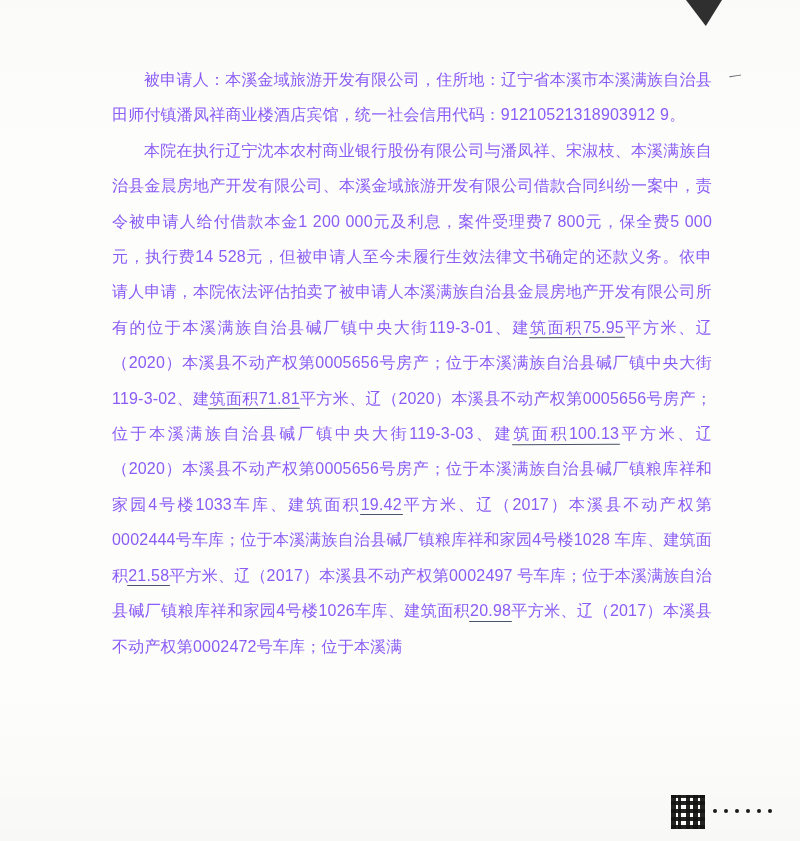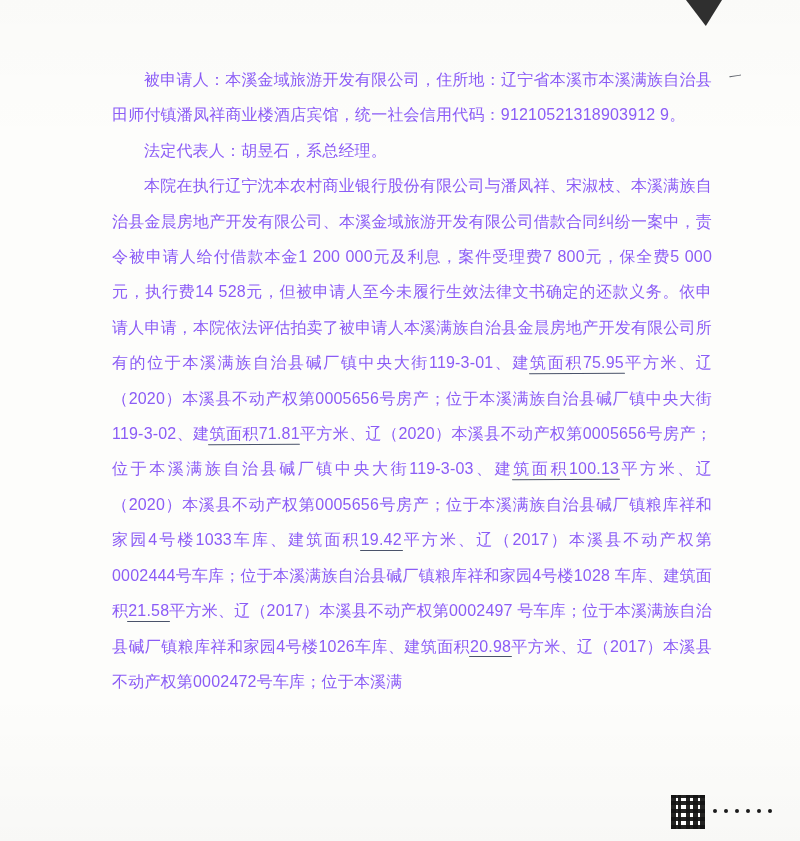--- a/index.html
+++ b/index.html
@@ -129,21 +129,20 @@
 <body>
 
 <div id="page">
 
   <div class="corner-artifact"></div>
 
   <div class="stray-mark">一</div>
 
   <div class="doc-body">
     <p class="para"><span>被申请人：本溪金域旅游开发有限公司，住所地：辽宁省本溪市本溪满族自治县田师付镇潘凤祥商业楼酒店宾馆，统一社会信用代码：91210521318903912 9。</span></p>
-    <p class="para"><span>法定代表人：胡昱石，系总经理。</span></p>
     <p class="para"><span>本院在执行辽宁沈本农村商业银行股份有限公司与潘凤祥、宋淑枝、本溪满族自治县金晨房地产开发有限公司、本溪金域旅游开发有限公司借款合同纠纷一案中，责令被申请人给付借款本金1 200 000元及利息，案件受理费7 800元，保全费5 000元，执行费14 528元，但被申请人至今未履行生效法律文书确定的还款义务。依申请人申请，本院依法评估拍卖了被申请人本溪满族自治县金晨房地产开发有限公司所有的位于本溪满族自治县碱厂镇中央大街119-3-01、建</span><span class="ul">筑面积75.95</span><span>平方米、辽（2020）本溪县不动产权第0005656号房产；</span><span>位于本溪满族自治县碱厂镇中央大街119-3-02、建</span><span class="ul">筑面积71.81</span><span>平方米、辽（2020）本溪县不动产权第0005656号房产；</span><span>位于本溪满族自治县碱厂镇中央大街119-3-03、建</span><span class="ul">筑面积100.13</span><span>平方米、辽（2020）本溪县不动产权第0005656号房产；位于本溪满族自治县碱厂镇粮库祥和家园4号楼1033车库、建筑面积</span><span class="ul">19.42</span><span>平方米、辽（2017）本溪县不动产权第0002444号车库；位于本溪满族自治县碱厂镇粮库祥和家园4号楼1028 车库、建筑面积</span><span class="ul">21.58</span><span>平方米、辽（2017）本溪县不动产权第0002497 号车库；位于本溪满族自治县碱厂镇粮库祥和家园4号楼1026车库、建筑面积</span><span class="ul">20.98</span><span>平方米、辽（2017）本溪县不动产权第0002472号车库；位于本溪满</span></p>
   </div>
 
   <div class="footer-mark">
     <div class="qr"></div>
     <div class="dots">
         <i></i>
         <i></i>
         <i></i>
         <i></i>

